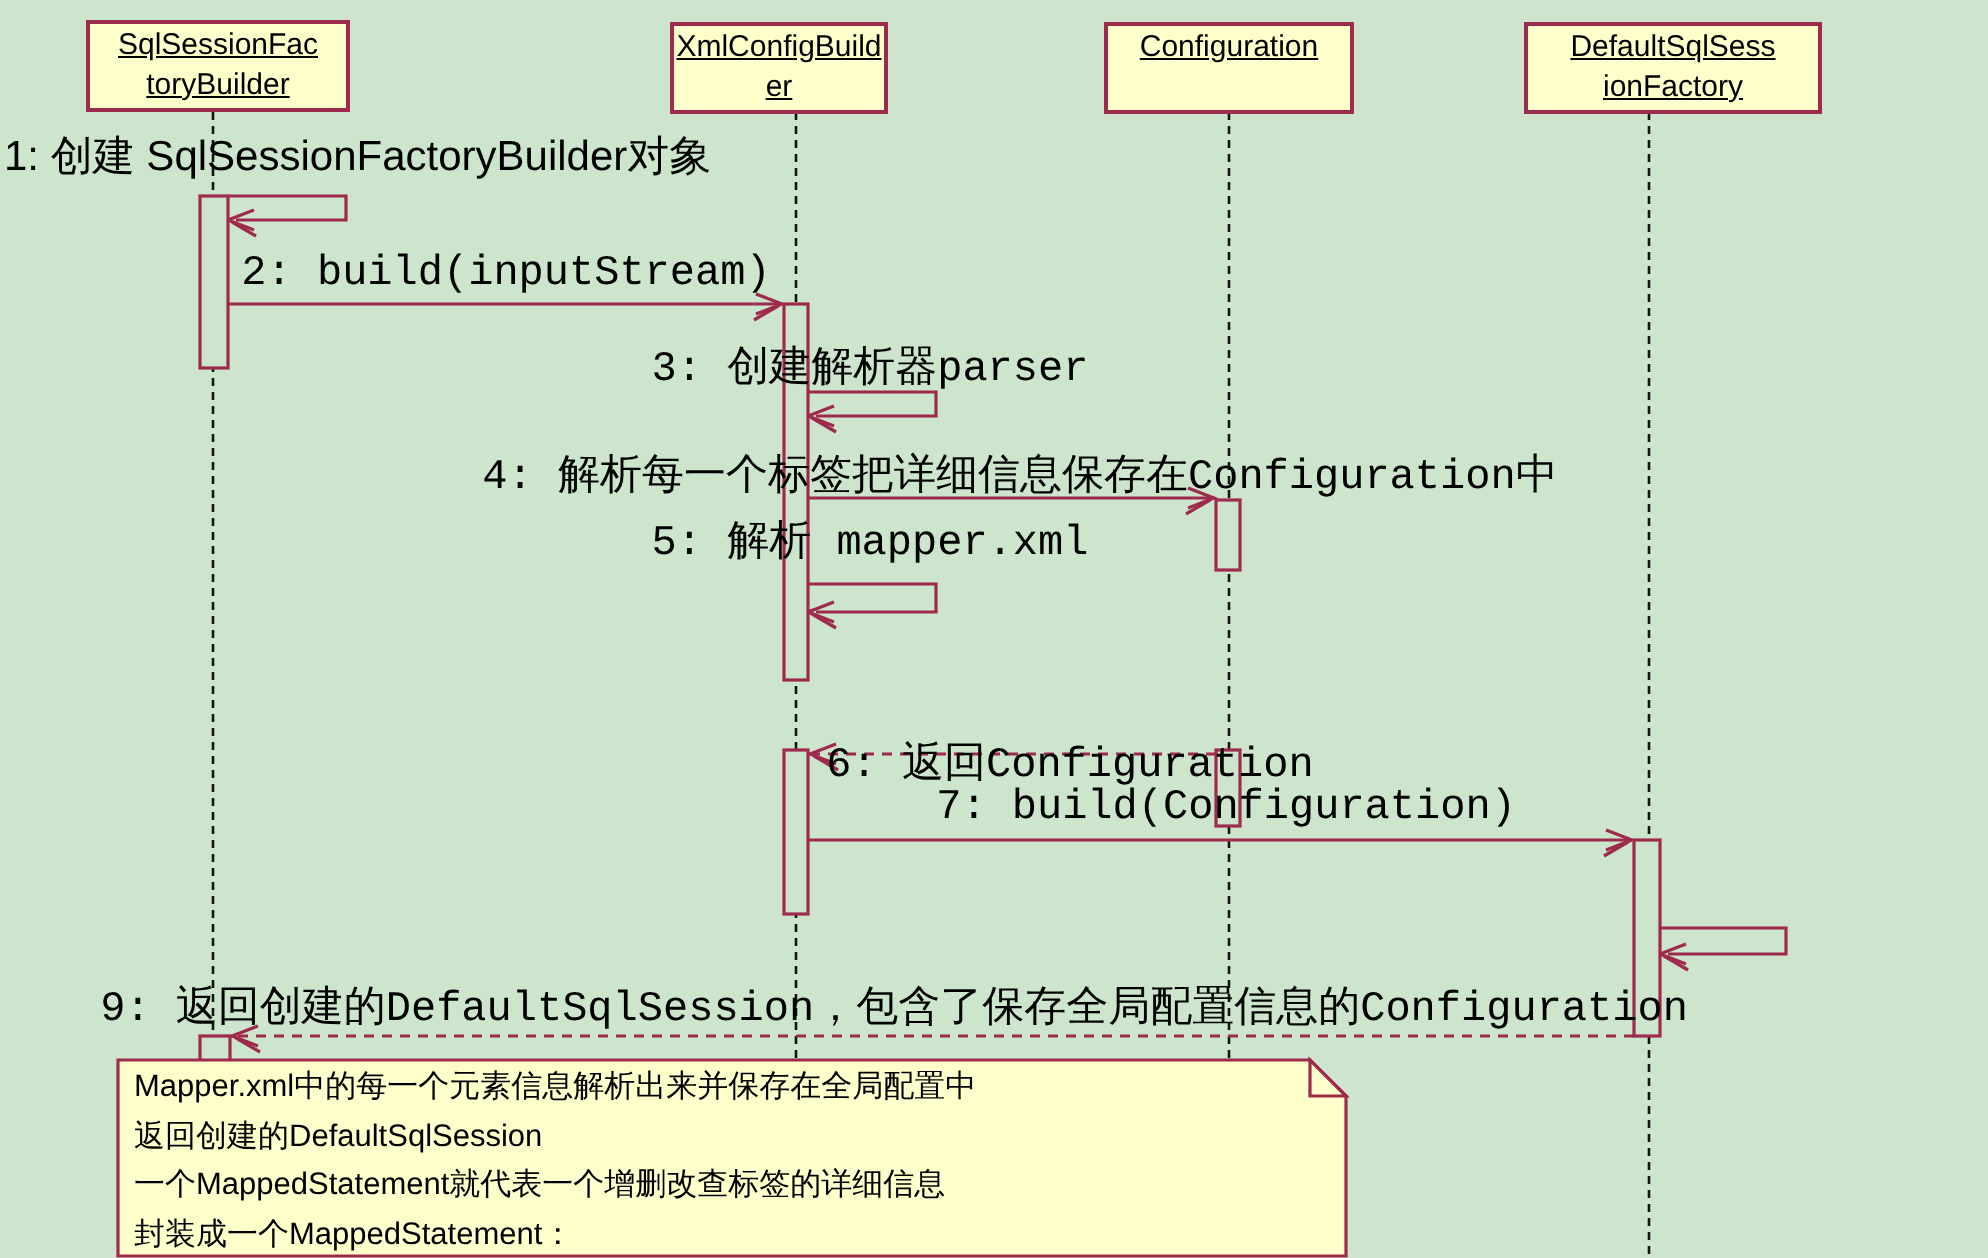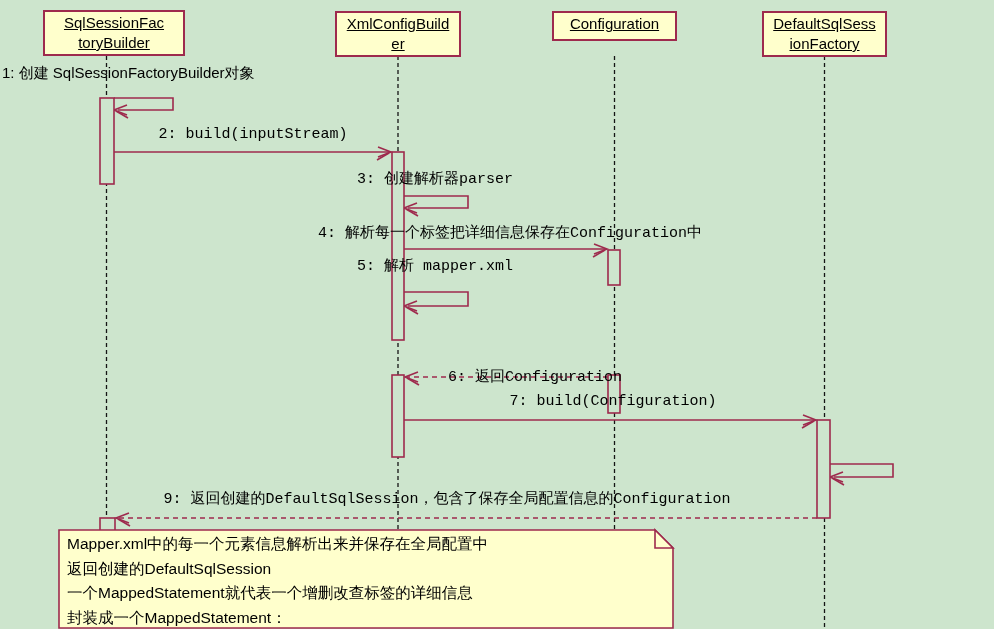--- a/index.html
+++ b/index.html
@@ -18,21 +18,21 @@
   .sl{stroke:var(--line);stroke-width:1.6;fill:none;}
   .sd{stroke:var(--line);stroke-width:1.6;stroke-dasharray:5 4;fill:none;}
   .bar{fill:var(--background);stroke:var(--line);stroke-width:1.6;}
   .noteshape{fill:var(--box-fill);stroke:var(--line);stroke-width:1.6;}
   .participant{
     position:absolute; box-sizing:border-box;
     background:var(--box-fill); border:2px solid var(--line);
     text-align:center; font-size:15px; line-height:20px; padding-top:1px;
   }
   .participant span{display:block; text-decoration:underline; white-space:nowrap;}
-  .msg{position:absolute; font-size:15px; white-space:nowrap;}
+  .msg{position:absolute; font-size:21px; white-space:nowrap;}
   .ctr{transform:translateX(-50%);font-family:Liberation Mono, monospace;}
   .note-text{position:absolute; left:67px; top:532px; font-size:15.5px; line-height:24.5px;}
   .note-text span{display:block; white-space:nowrap;}
 </style>
 </head>
 <body>
 
 <div id="canvas">
 
   <svg id="overlay" width="994" height="629" viewBox="0 0 994 629">
@@ -104,33 +104,33 @@
       <rect class="bar" x="608" y="375" width="12" height="38"></rect>
       <rect class="bar" x="817" y="420" width="13" height="98"></rect>
     </g>
 
     <g>
       <polygon class="noteshape" points="59,530 655,530 673,548 673,628 59,628"></polygon>
       <path class="noteshape" d="M655 530 L655 548 L673 548 Z"></path>
     </g>
   </svg>
 
-  <div class="participant" style="left:43px;top:10px;width:142px;height:46px;">
+  <div class="participant" style="left:43px;top:10px;width:132px;height:46px;">
     <span>SqlSessionFac</span>
     <span>toryBuilder</span>
   </div>
-  <div class="participant" style="left:335px;top:11px;width:126px;height:46px;">
+  <div class="participant" style="left:335px;top:11px;width:109px;height:46px;">
     <span>XmlConfigBuild</span>
     <span>er</span>
   </div>
-  <div class="participant" style="left:552px;top:11px;width:125px;height:30px;">
+  <div class="participant" style="left:552px;top:11px;width:125px;height:46px;">
     <span>Configuration</span>
     <span></span>
   </div>
-  <div class="participant" style="left:762px;top:11px;width:125px;height:46px;">
+  <div class="participant" style="left:762px;top:11px;width:149px;height:46px;">
     <span>DefaultSqlSess</span>
     <span>ionFactory</span>
   </div>
 
   <span class="msg" style="left:2px;top:64px;">1: 创建 SqlSessionFactoryBuilder对象</span>
   <span class="msg ctr" style="left:253px;top:126px;">2: build(inputStream)</span>
   <span class="msg ctr" style="left:435px;top:169px;">3: 创建解析器parser</span>
   <span class="msg ctr" style="left:510px;top:223px;text-align:right;">4: 解析每一个标签把详细信息保存在Configuration中</span>
   <span class="msg ctr" style="left:435px;top:256px;">5: 解析 mapper.xml</span>
   <span class="msg ctr" style="left:507px;top:367px;margin-left:28px;">6: 返回Configuration</span>

